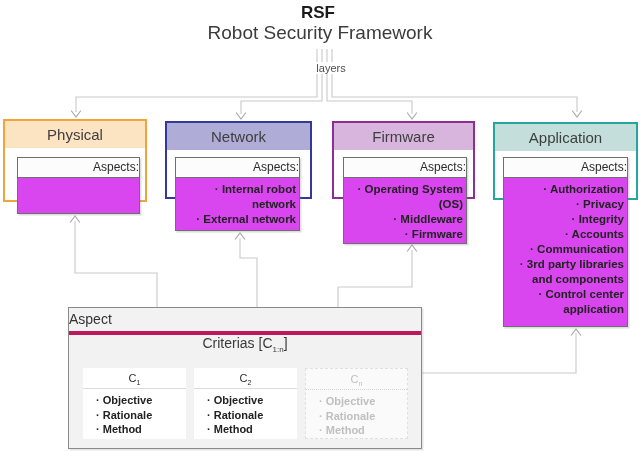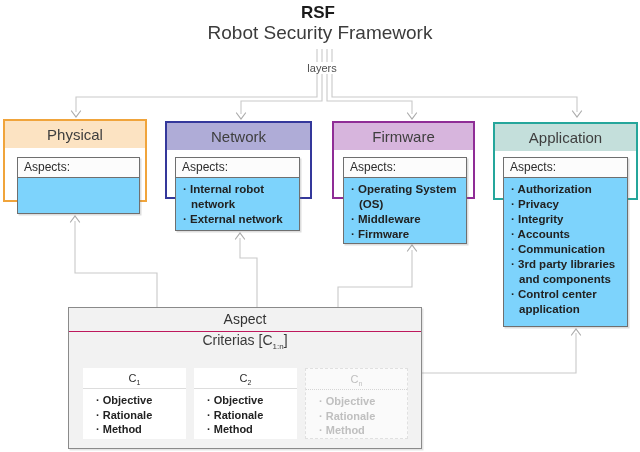--- a/index.html
+++ b/index.html
@@ -4,38 +4,38 @@
 <style>
   html,body { margin:0; padding:0; background:#ffffff; }
   .canvas {
     position:relative; width:640px; height:452px; background:#ffffff;
     font-family:"Liberation Sans", sans-serif; overflow:hidden;
   }
   .abs { position:absolute; }
 
   .title   { left:0; right:4px; top:3px;  text-align:center; font-size:17px; font-weight:bold; color:#1b1b1b; }
   .subtitle{ left:0; right:0; top:22px; text-align:center; font-size:19px; color:#3c3c3c; }
-  .layers-label { left:297px; top:62px; width:50px; text-align:center; font-size:11px; color:#4e4e4e; background:#ffffff; }
+  .layers-label { left:306px; top:62px; width:50px; text-align:center; font-size:11px; color:#4e4e4e; background:#ffffff; }
 
   svg.connectors { position:absolute; left:0; top:0; }
 
   .layer-box { position:absolute; border:2px solid; background:#ffffff; box-sizing:border-box; }
   .layer-header { height:27px; display:flex; align-items:center; justify-content:center; font-size:15px; color:#3e3e3e; }
 
-  .aspects-box { position:absolute; background:#7dd3fc; border:1px solid #6F6F6F; box-sizing:border-box;
-                 box-shadow:1.5px 1.5px 0 rgba(120,120,120,0.25); }
+  .aspects-box { position:absolute; background:#d946ef; border:1px solid #6F6F6F; box-sizing:border-box;
+                 box-shadow:1.5px 1.5px 0 rgba(120,120,120,0.25);text-align:right; }
   .aspects-header { height:19px; line-height:19px; padding-left:6px; background:#FCFCFC;
                     border-bottom:1px solid #6F6F6F; font-size:12px; color:#2c2c2c; }
   .aspects-items { padding:4px 3px 4px 7px; font-size:11.5px; font-weight:bold; color:#222222; line-height:15px; }
   .li { padding-left:8px; text-indent:-8px; }
   .li::before { content:"· "; }
 
   .aspect-box { position:absolute; left:68px; top:307px; width:354px; height:142px; background:#F2F2F2;
                 border:1px solid #8A8A8A; box-sizing:border-box; box-shadow:1.5px 1.5px 0 rgba(120,120,120,0.2); }
-  .aspect-header { height:23px; line-height:23px; text-align:center; border-bottom:1px solid #be185d;
+  .aspect-header { height:23px; line-height:23px; text-align:left; border-bottom:4px solid #be185d;
                    font-size:14px; color:#333333; }
   .criterias { text-align:center; font-size:14px; color:#3a3a3a; }
   .criterias sub { font-size:8px; }
 
   .card { position:absolute; width:103px; height:71px; top:60px; background:#FFFFFF; box-sizing:border-box; }
   .card-header { height:20px; line-height:20px; text-align:center; font-size:11px; color:#2e2e2e;
                  border-bottom:1px solid #DDDDDD; }
   .card-header sub { font-size:7px; }
   .card-items { padding:4px 2px 0 13px; font-size:11px; font-weight:bold; color:#222222; line-height:14.5px; }
   .card.muted { background:#FAFAFA; border:1px dashed #E0E0E0; }

